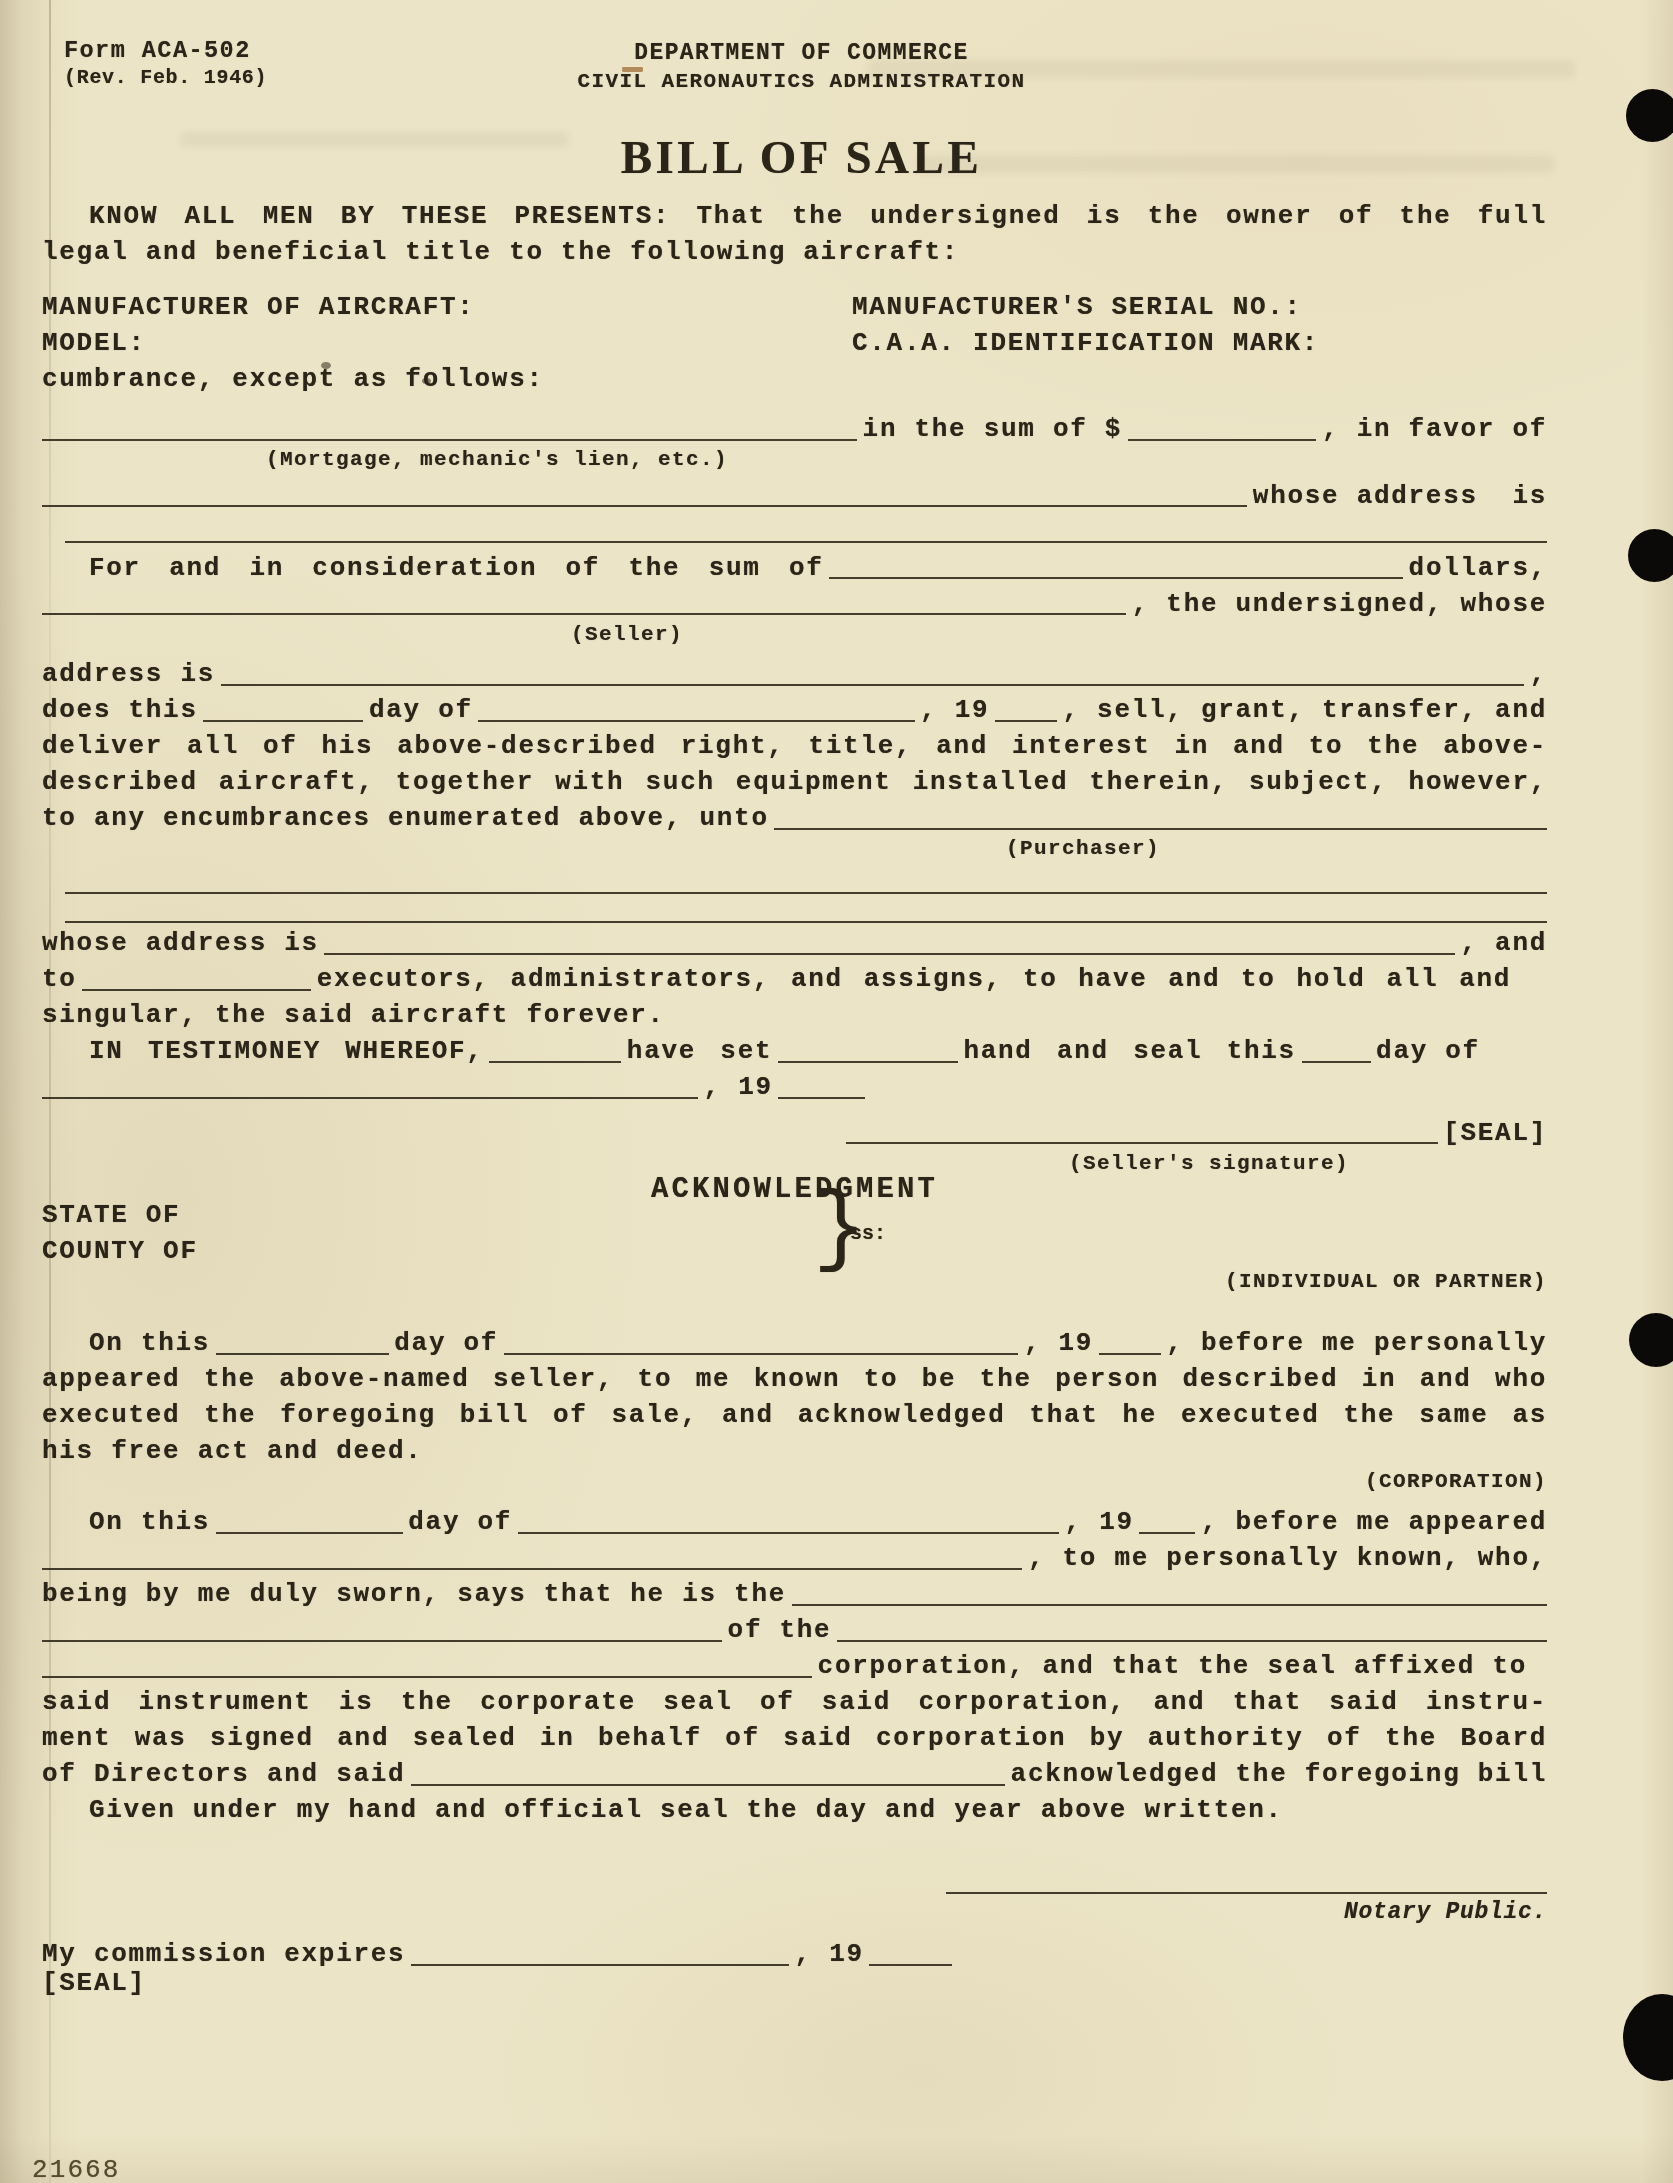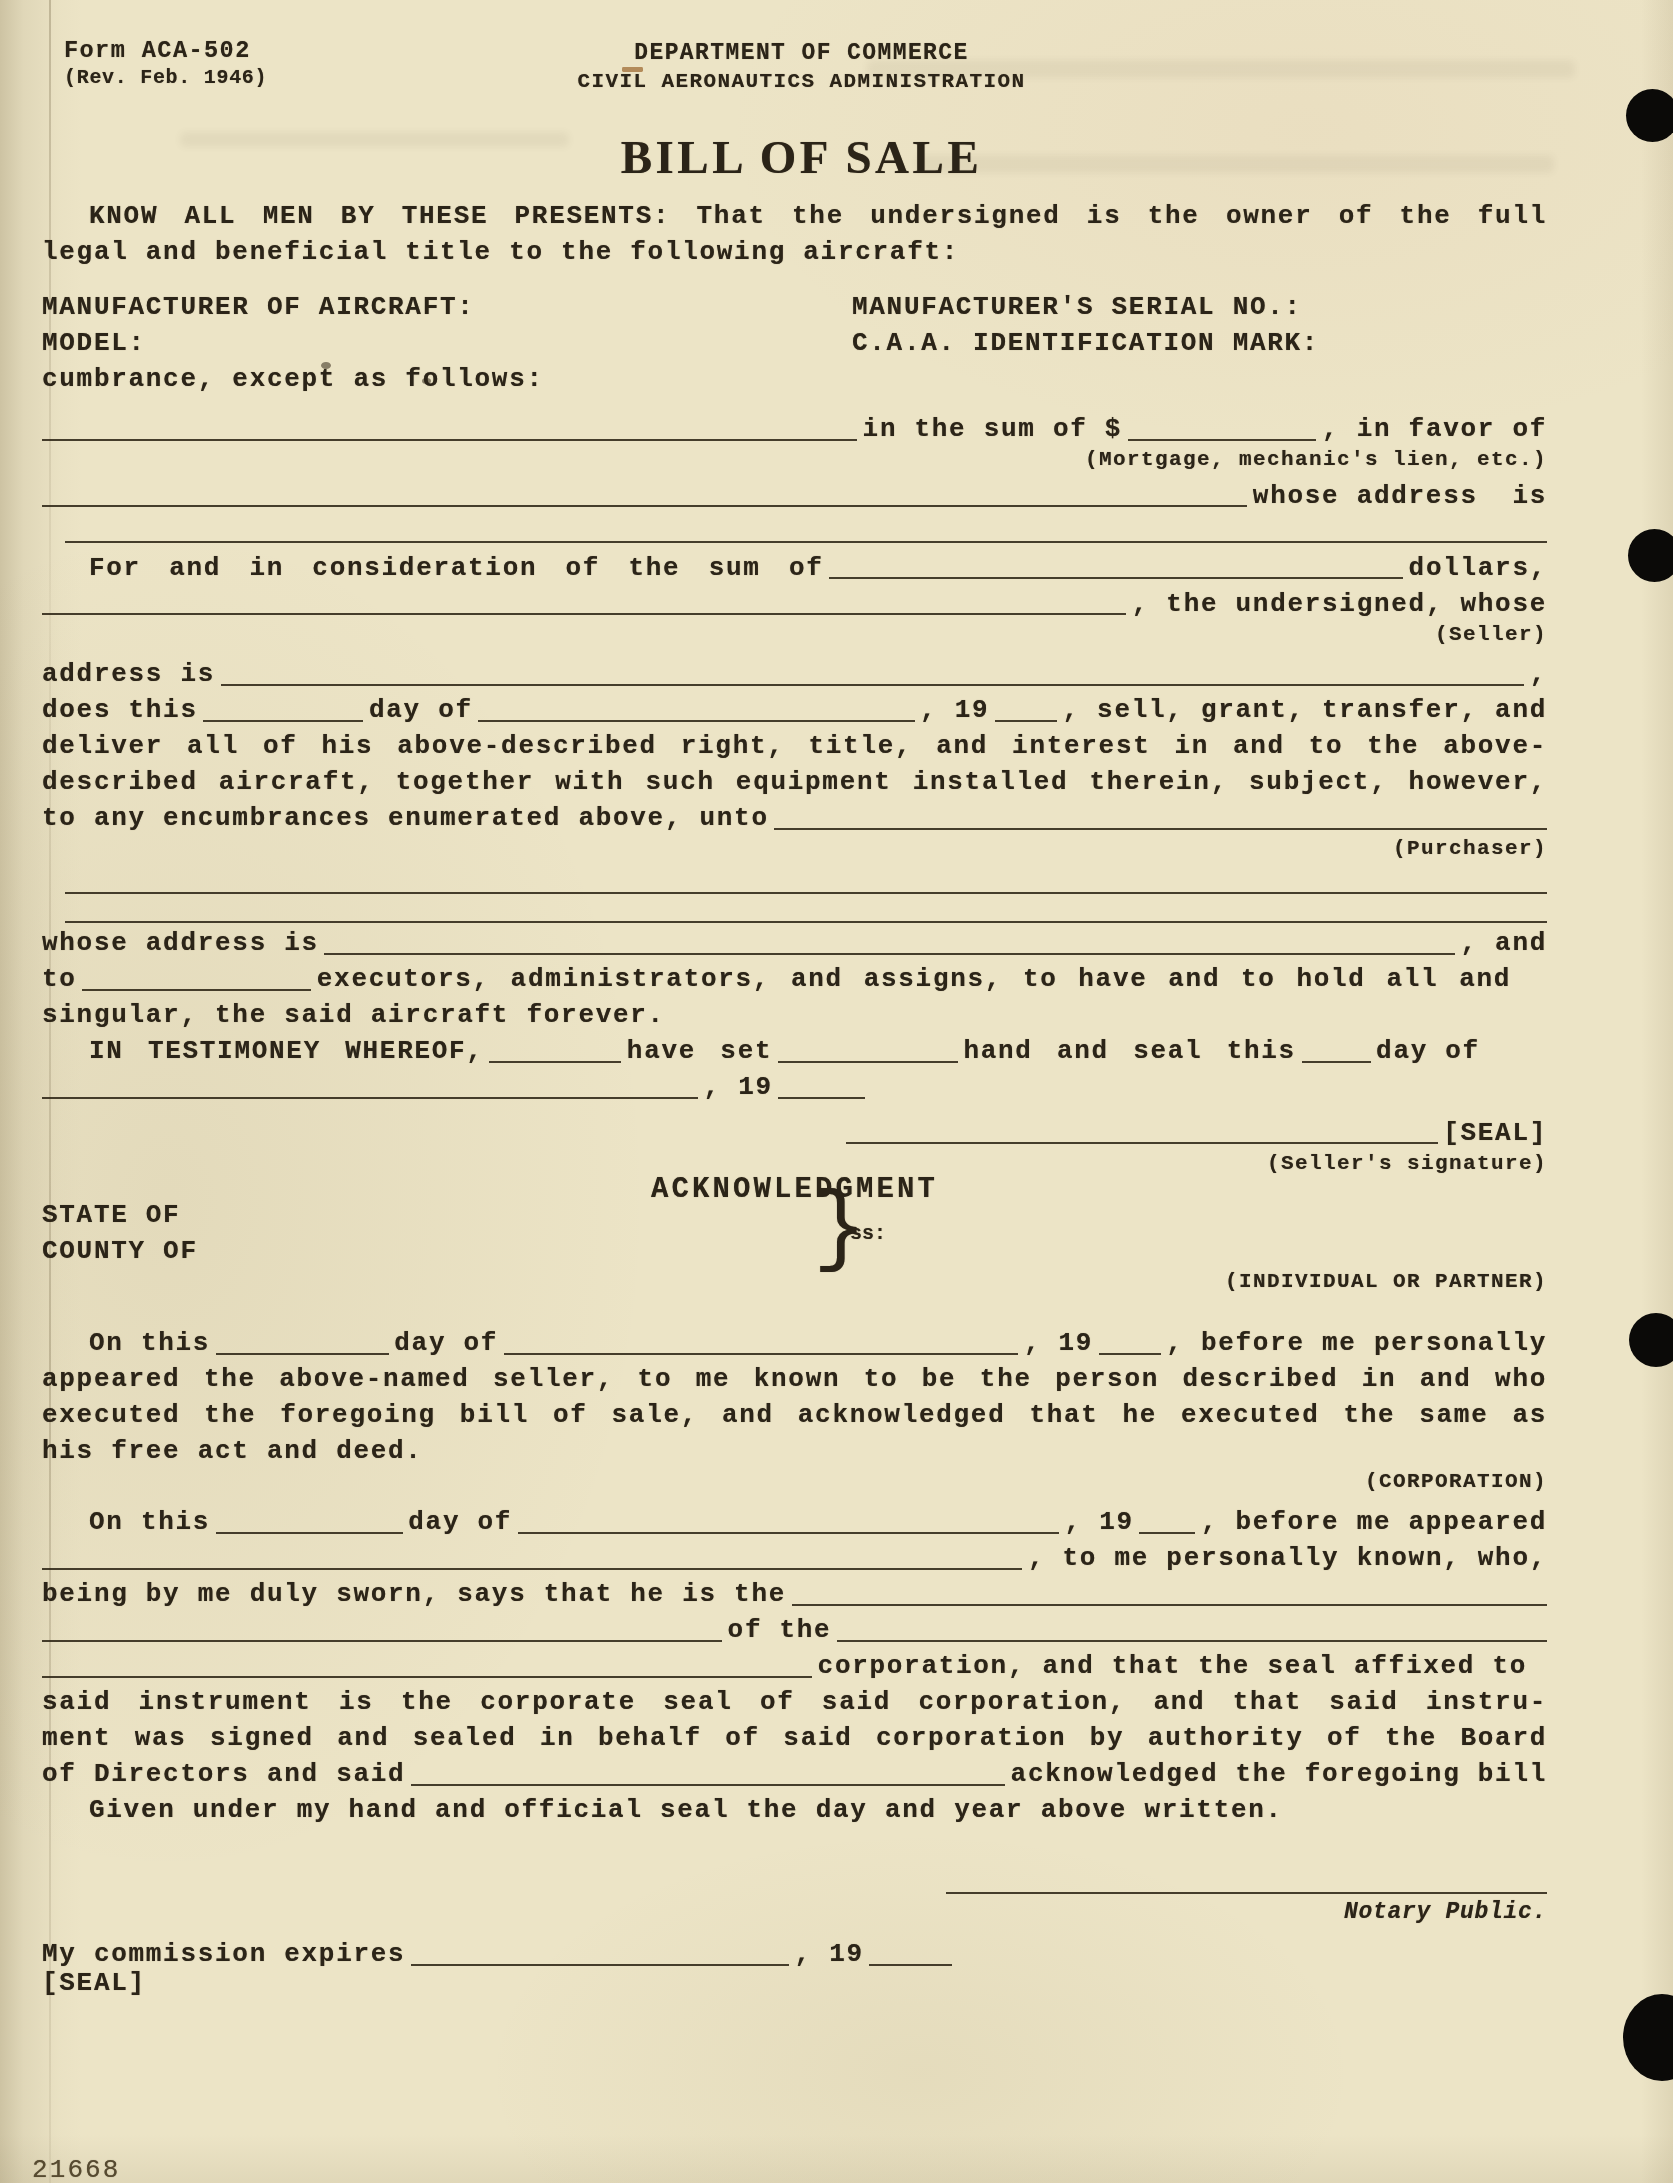--- a/index.html
+++ b/index.html
@@ -37,21 +37,21 @@
       min-height:36px;letter-spacing:1.7px;}
   .t{white-space:pre;flex:0 0 auto;}
   .bl{display:inline-block;position:relative;top:4.9px;height:0;
       border-bottom:2.8px solid rgba(46,37,22,.88);margin:0 5.6px;}
   .ln > .bl:first-child{margin-left:0;}
   .ln > .bl:last-child{margin-right:0;}
   .grow{flex:1 1 0;min-width:0;}
   .sp{flex:0 0 auto;}
   .j{display:block;white-space:normal;text-align:justify;text-align-last:justify;}
   .plain{display:block;white-space:pre;}
-  .cap{display:block;font-weight:700;font-size:21px;line-height:25px;min-height:25px;letter-spacing:1.4px;white-space:pre;text-align:right;}
+  .cap{display:block;font-weight:700;font-size:21px;line-height:25px;min-height:25px;letter-spacing:1.4px;white-space:pre;}
   .center{text-align:right;}
   .ackhead{display:block;font-weight:700;font-size:29px;line-height:33px;letter-spacing:3.1px;text-align:center;}
   .stateblock{position:relative;}
   .brace{position:absolute;left:771px;top:-12.5px;font-size:89px;line-height:1;font-weight:400;color:#2b2418;}
   .ssl{position:absolute;left:808px;top:25px;font-size:20px;font-weight:700;}
   .notaryname{display:block;text-align:right;font-style:italic;font-size:23px;line-height:25px;font-weight:700;letter-spacing:0.7px;}
   .serial{position:absolute;left:32px;top:2122px;font-size:26px;font-weight:400;letter-spacing:2.1px;color:#564a30;filter:blur(0.3px);margin-top:33px;}
   .dash{position:absolute;left:622px;top:67px;width:21px;height:4.9px;background:#a5743e;opacity:.8;border-radius:1.4px;}
 </style>
 </head>

